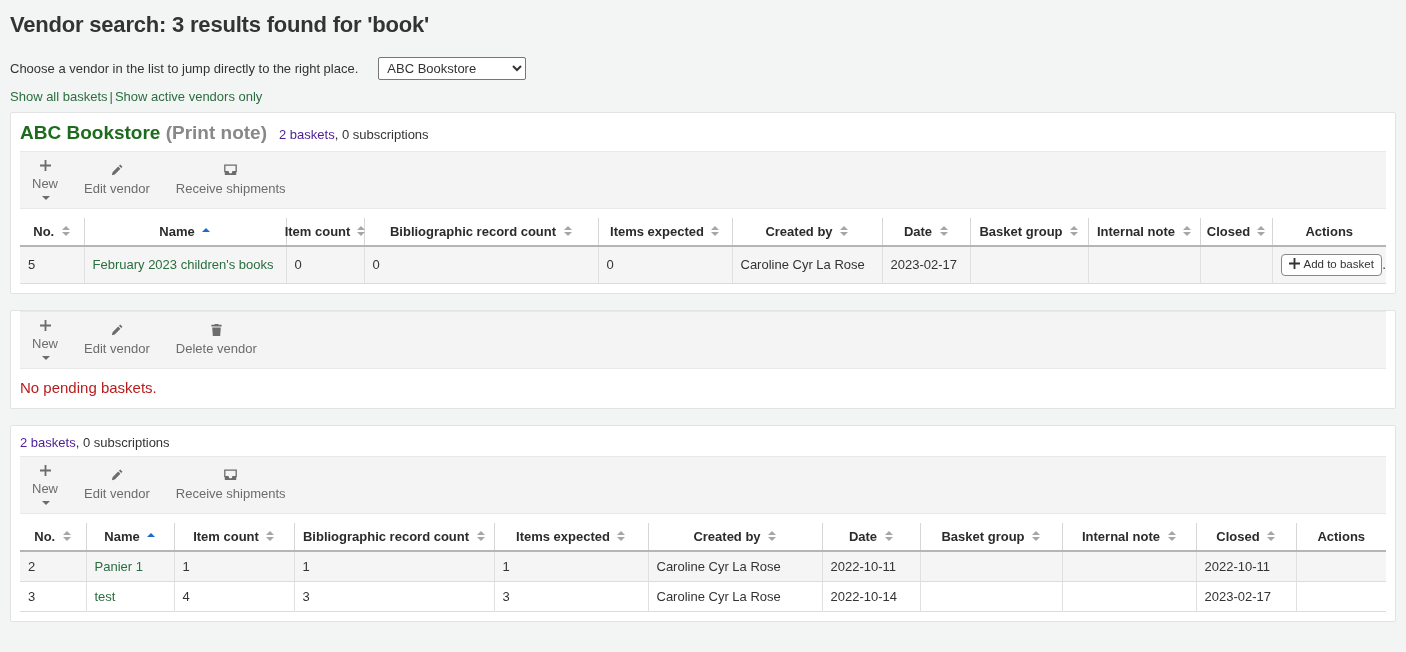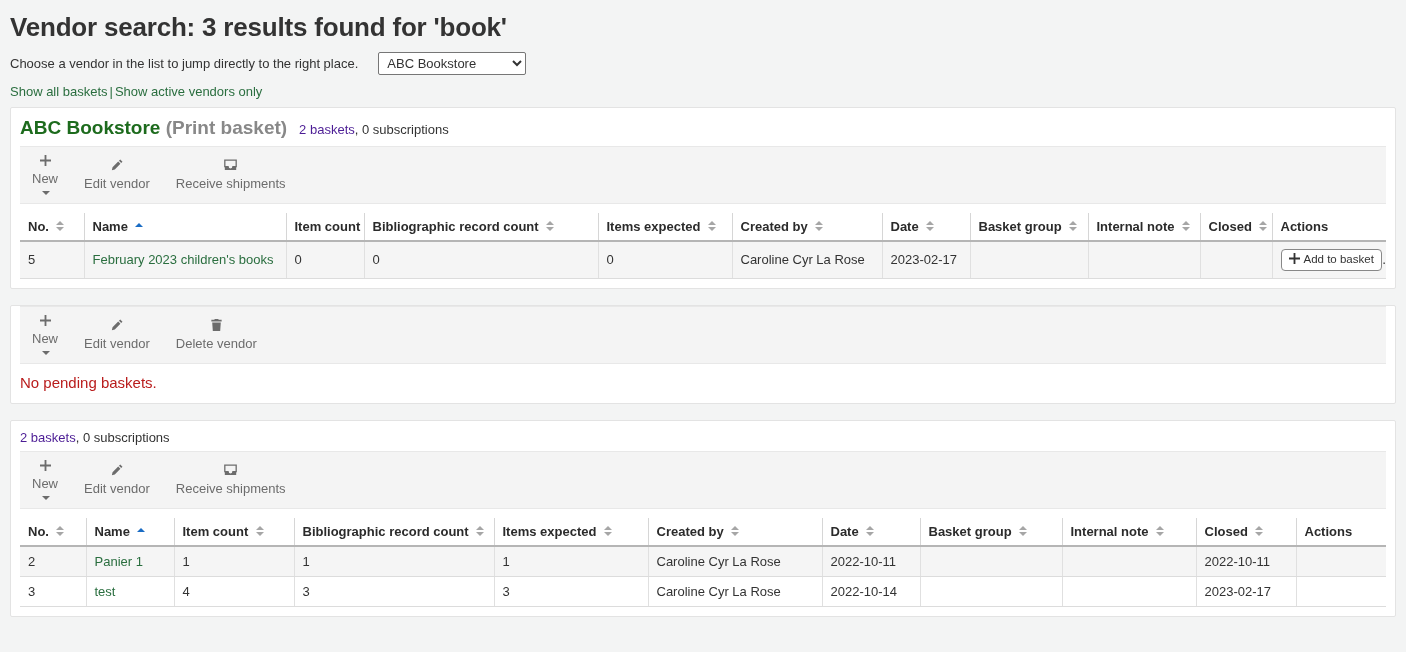--- a/index.html
+++ b/index.html
@@ -10,24 +10,24 @@
     font-family: "Liberation Sans", sans-serif;
     font-size: 13px;
     color: #333;
     overflow: hidden;
   }
   a { color: #2a6e3f; text-decoration: none; }
 
   .page { padding: 0 10px; }
 
   h1.page-title {
-    font-size: 26px;
+    font-size: 22px;
     font-weight: bold;
     color: #333;
-    margin: 12px 0 9px 0;
+    margin: 12px 0 19px 0;
     letter-spacing: -0.2px;
   }
 
   .chooser-row {
     font-size: 13px;
     color: #333;
     margin-bottom: 9px;
     display: flex;
     align-items: center;
     gap: 20px;
@@ -122,21 +122,21 @@
     font-weight: bold;
     color: #2b2b2b;
     text-align: center;
     padding: 6px 8px;
     vertical-align: middle;
     white-space: nowrap;
     position: relative;
   }
   table.baskets thead th:last-child { border-right: none; }
   .th-inner {
-    display: flex; align-items: center; justify-content: flex-start; gap: 7px;
+    display: flex; align-items: center; justify-content: center; gap: 7px;
   }
   .sort-ind { display: inline-block; width: 9px; line-height: 0; }
   .sort-ind i { display: block; width: 0; height: 0; margin: 0 auto; }
   .sort-ind .up { border-left: 4px solid transparent; border-right: 4px solid transparent; border-bottom: 4px solid #a6a6a6; margin-bottom: 2px; }
   .sort-ind .dn { border-left: 4px solid transparent; border-right: 4px solid transparent; border-top: 4px solid #a6a6a6; }
   .sort-ind.asc .up { border-bottom-color: #1a6cc4; }
 
   table.baskets tbody td {
     border-right: 1px solid #e0e0e0;
     border-bottom: 1px solid #dcdcdc;
@@ -182,21 +182,21 @@
     <select id="vendor-select"><option>ABC Bookstore</option><option>KLMNOP Bookstore</option><option>Online Books, inc.</option></select>
   </div>
 
   <div class="linkbar">
     <a href="#">Show all baskets</a><span class="sep">|</span><a href="#">Show active vendors only</a>
   </div>
 
   <div id="vendor-panels">
       <div class="panel">
         <div class="panel-head">
-          <div class="vendor-name"><a href="#" class="vname">ABC Bookstore</a><span class="vtype"> (Print basket)</span></div>
+          <div class="vendor-name"><a href="#" class="vname">ABC Bookstore</a><span class="vtype"> (Print note)</span></div>
           <div class="vendor-meta"><a href="#">2 baskets</a><span>, 0 subscriptions</span></div>
         </div>
         <div class="toolbar">
           <div class="tb-btn">
             <span>
               <svg width="11" height="11" viewBox="0 0 12 12" aria-hidden="true">
                 <path d="M5 0h2v5h5v2H7v5H5V7H0V5h5z" fill="currentColor"></path>
               </svg>
             </span>
             <span>New</span>

